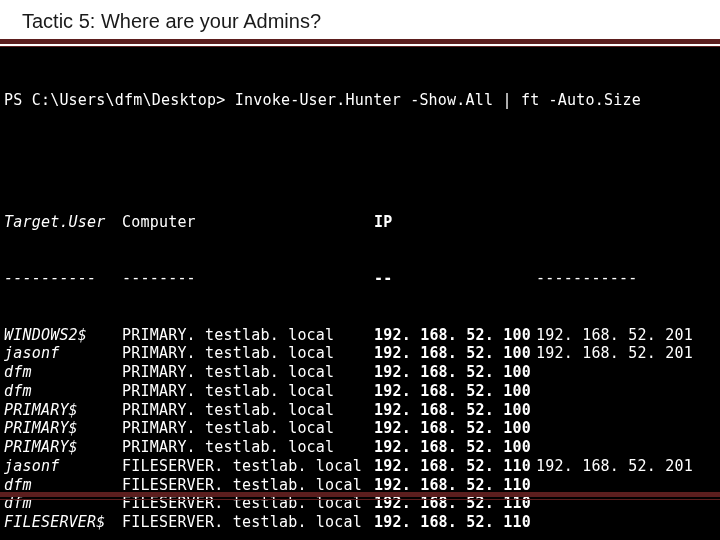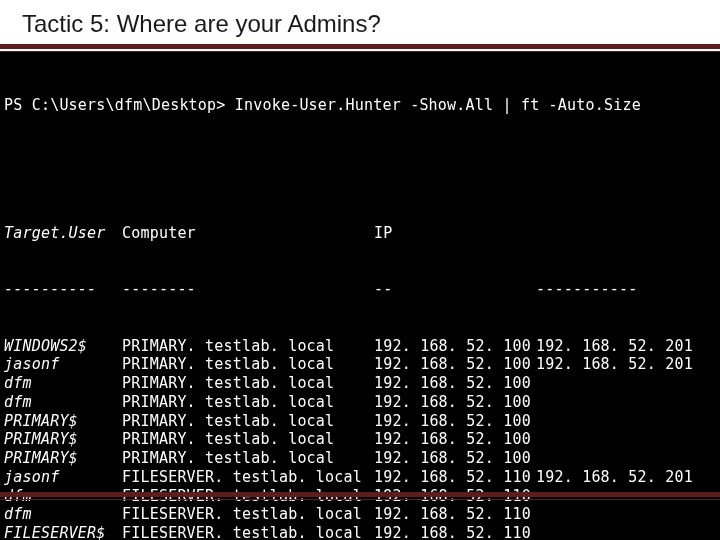--- a/index.html
+++ b/index.html
@@ -14,21 +14,21 @@
   .slide {
     width: 720px;
     height: 540px;
     position: relative;
     background: #ffffff;
   }
   .title-bar {
     padding: 10px 20px 6px 22px;
   }
   .title-text {
-    font-size: 24px;
+    font-size: 20px;
     color: #1a1a1a;
     font-weight: 400;
   }
   .rule-dark {
     height: 5px;
     background: #5b1e1e;
     width: 100%;
   }
   .rule-thin {
     height: 1px;
@@ -41,31 +41,31 @@
     color: #ffffff;
     font-family: "Lucida Console", "Consolas", monospace;
     font-size: 15px;
     line-height: 1.25;
     padding: 6px 4px 8px 4px;
     white-space: pre;
     letter-spacing: 0.2px;
   }
   .prompt-line {
     color: #ffffff;
-    margin-bottom: 16px;
+    margin-bottom: 10px;
   }
   .tbl {
     display: block;
   }
   .row {
     display: flex;
   }
   .c1 { width: 118px; font-style: italic; }
   .c2 { width: 252px; }
-  .c3 { width: 162px; }
+  .c3 { width: 162px; font-weight: bold; }
   .c4 { flex: 1; }
   .footer-rule {
     position: absolute;
     left: 0;
     right: 0;
     bottom: 40px;
   }
 </style>
 </head>
 <body>

